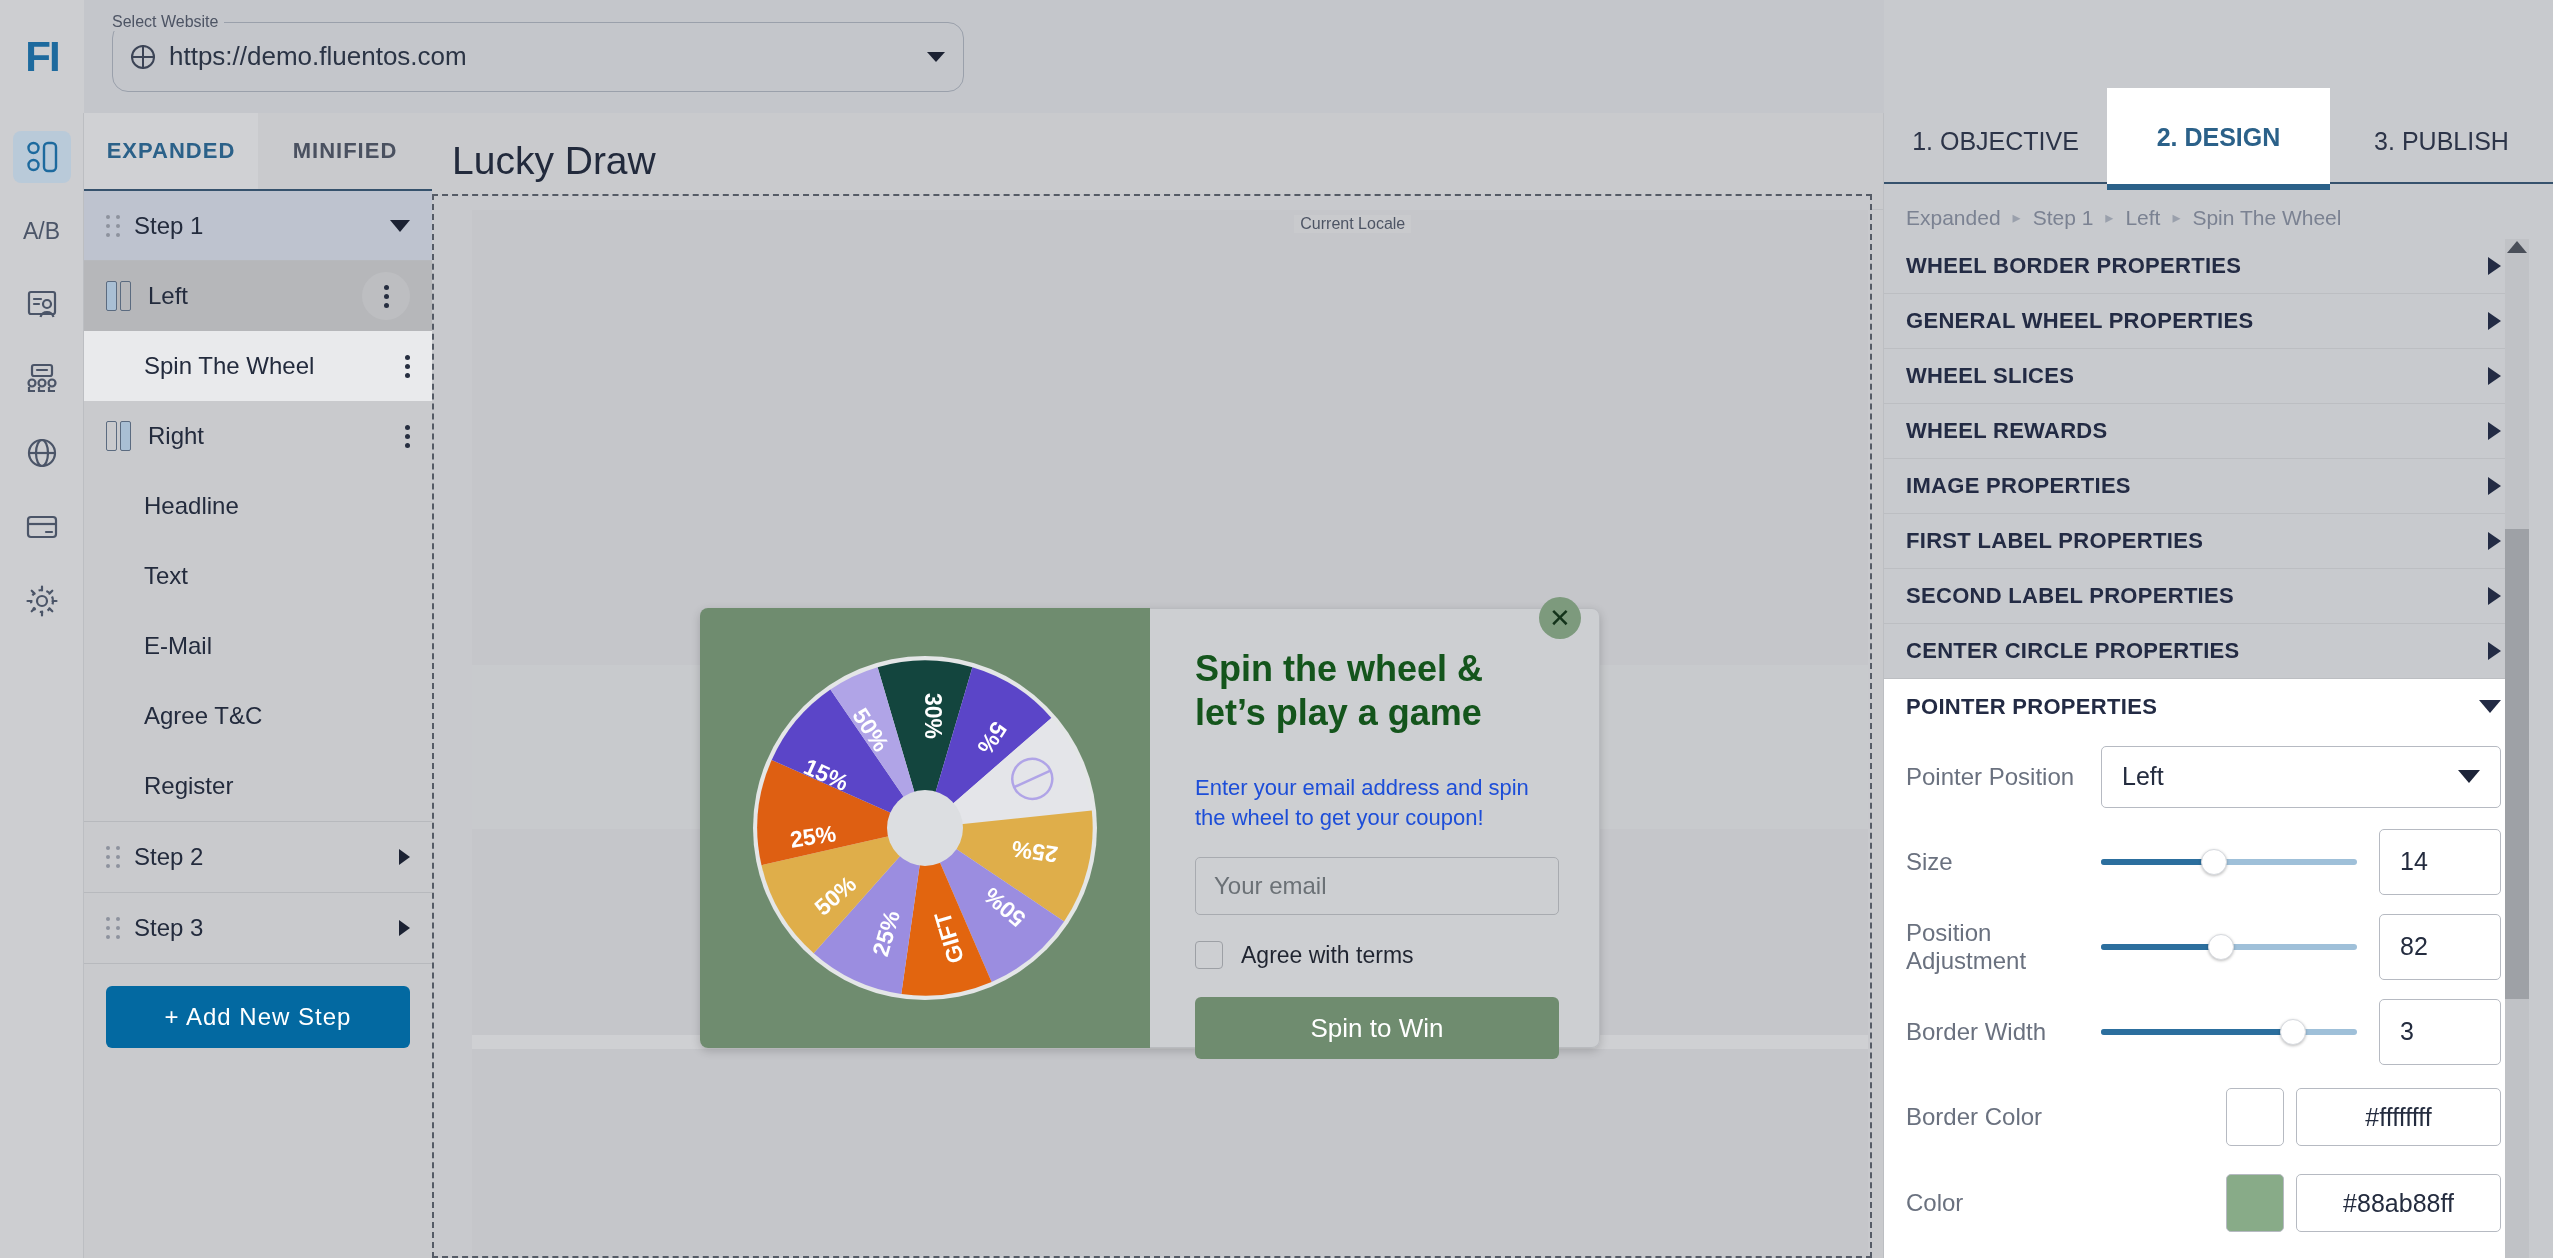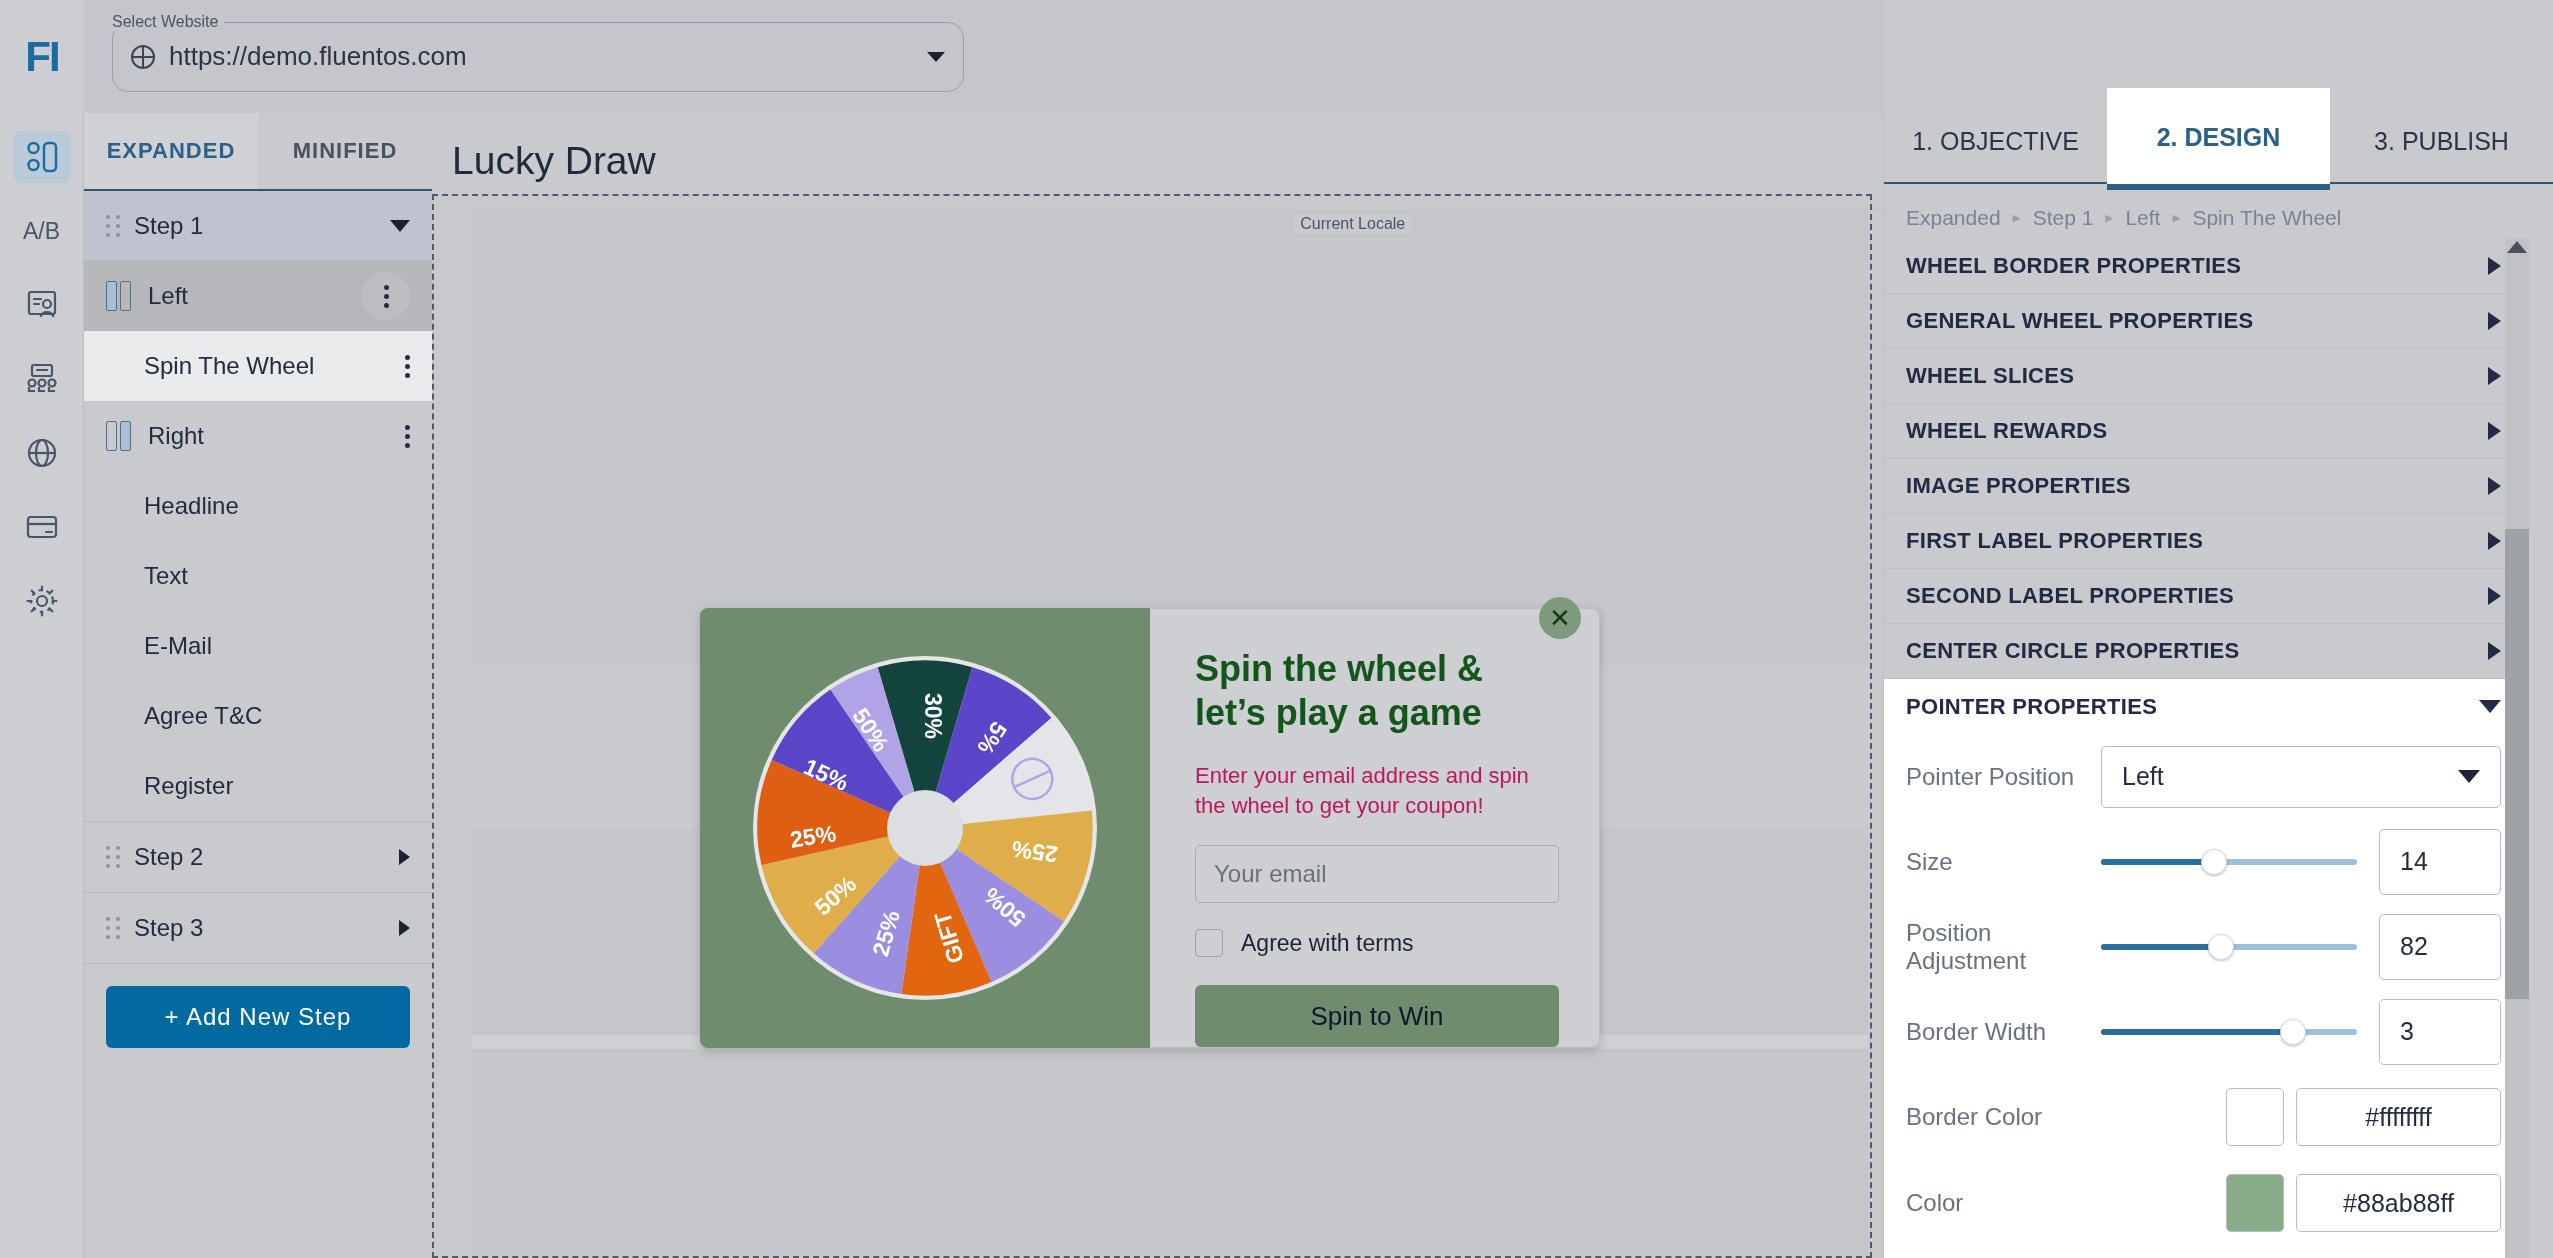--- a/index.html
+++ b/index.html
@@ -160,31 +160,31 @@
   }
   .popup-left {
     width: 450px; background: #6f8c6f; border-radius: 8px 0 0 8px;
     display: flex; align-items: center; justify-content: center; position: relative;
   }
   .popup-right {
     width: 450px; background: #cdcfd2; border-radius: 0 8px 8px 0; position: relative;
     padding: 38px 40px 0 45px; border: 1px solid #b9bbbf; border-left: none;
   }
   .pp-title { font-size: 36px; font-weight: 700; color: #14551c; line-height: 1.22; }
-  .pp-sub { margin-top: 26px; font-size: 22px; color: #be185d; line-height: 1.35; }
+  .pp-sub { margin-top: 38px; font-size: 22px; color: #1d4ed8; line-height: 1.35; }
   .pp-input {
     margin-top: 25px; height: 58px; border: 1px solid #a8abb0; border-radius: 5px;
     background: transparent; display: flex; align-items: center; padding: 0 18px;
     font-size: 24px; color: #6b7176;
   }
   .pp-check { margin-top: 26px; display: flex; align-items: center; gap: 18px; }
   .pp-box { width: 28px; height: 28px; border: 1px solid #9da0a5; border-radius: 4px; background: transparent; }
   .pp-check-lbl { font-size: 23px; color: #1f2430; }
   .pp-btn {
-    margin-top: 28px; height: 62px; border-radius: 6px; background: #6f8c6f; color: #0f172a;
+    margin-top: 28px; height: 62px; border-radius: 6px; background: #6f8c6f; color: #ffffff;
     display: flex; align-items: center; justify-content: center; font-size: 26px;
   }
   .pp-close {
     position: absolute; top: -12px; right: 18px; width: 42px; height: 42px; border-radius: 50%;
     background: #7d9a7d; color: #13331a; display: flex; align-items: center; justify-content: center;
     font-size: 26px; line-height: 1;
   }
   .wheel-wrap { position: relative; width: 360px; height: 360px; }
   .pointer-tri {
     position: absolute; left: -48px; top: 50%; transform: translateY(-50%);

